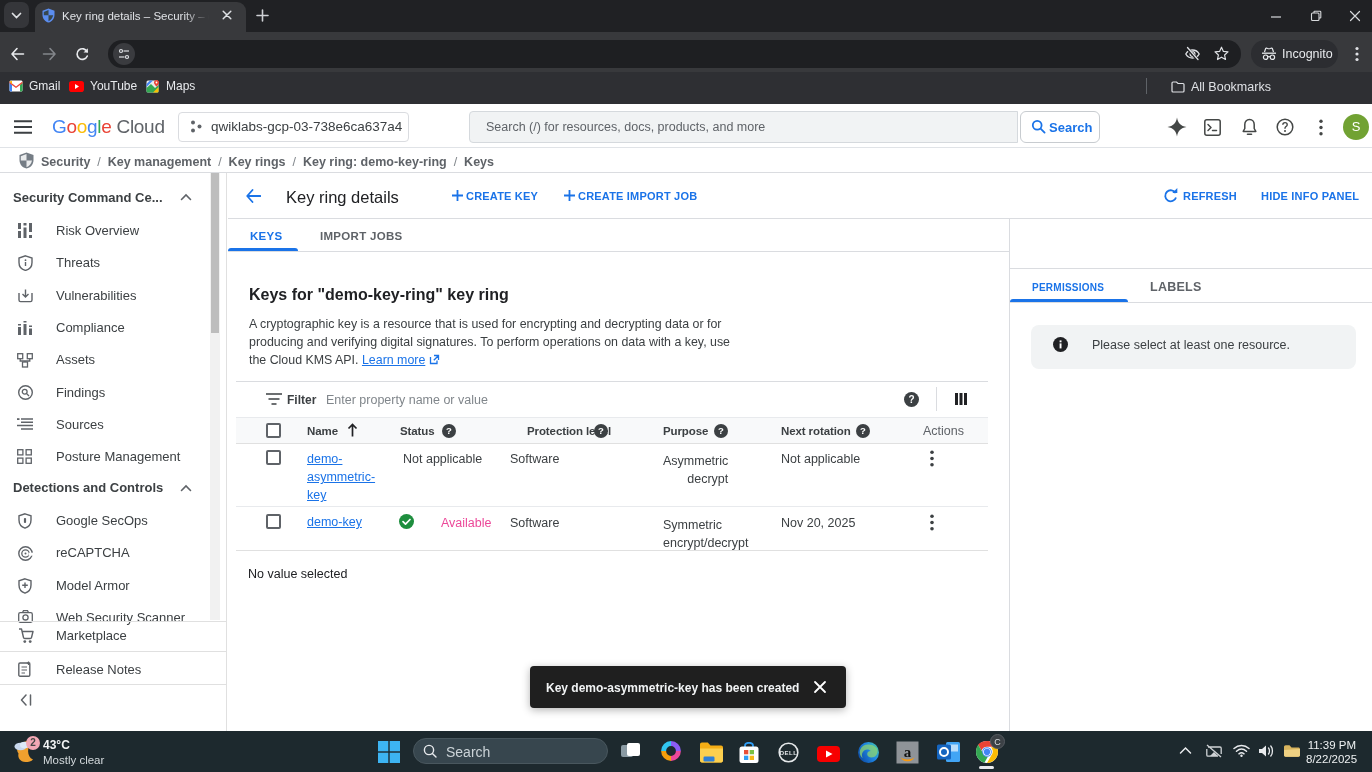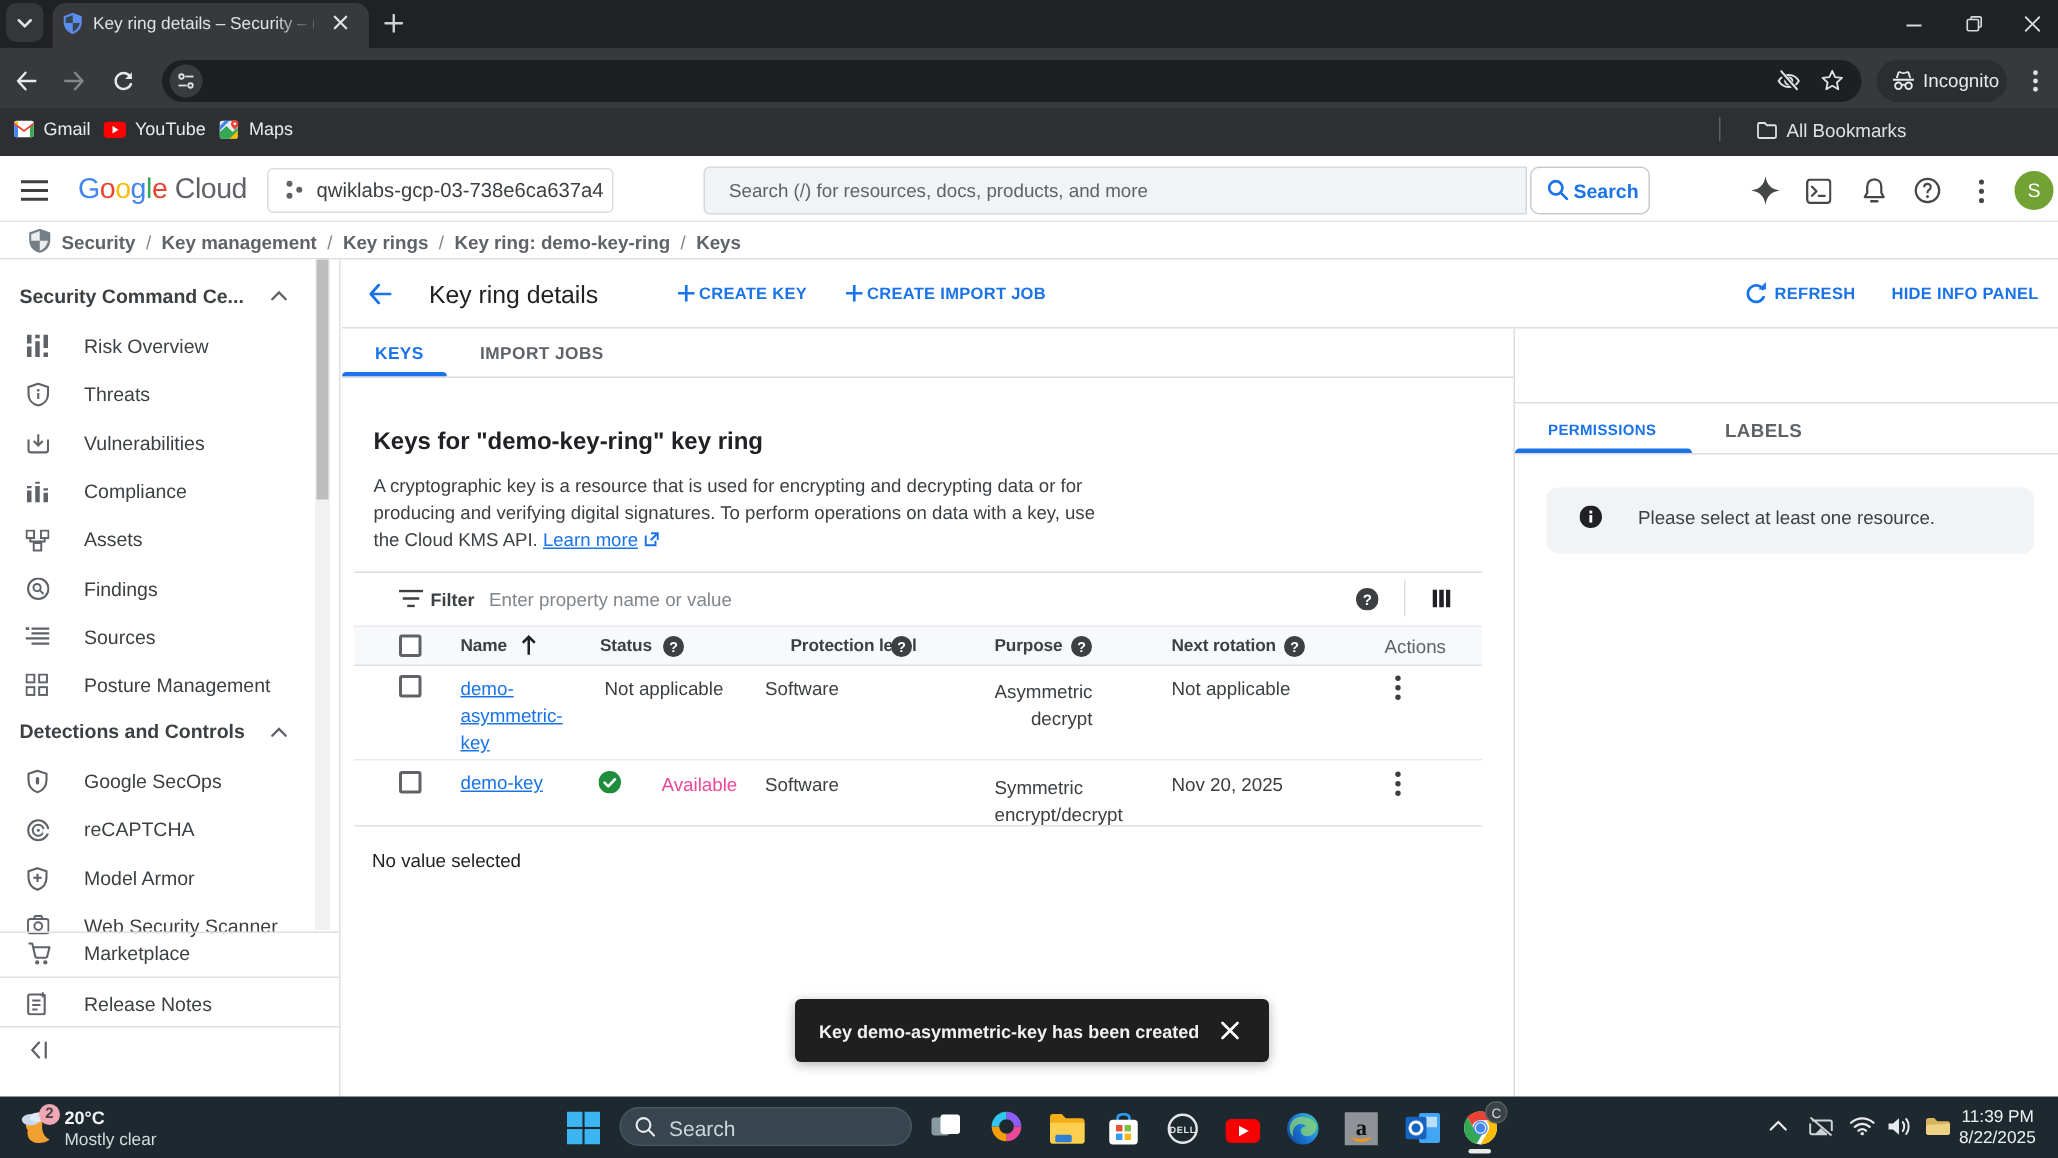--- a/index.html
+++ b/index.html
@@ -423,21 +423,21 @@
 
 <div class="abs" style="left:0;top:731px;width:1372px;height:41px;background:#1d292e;"></div>
 
 <svg class="abs" style="left:13px;top:737px" width="28" height="28" viewBox="0 0 28 28">
       <path d="M12.5 25 C7 25 4.5 20.5 5.5 16.5 C2.5 12.5 5 7.5 9.5 7 C11 3.5 16 3 18.5 5.5 C14 9 13.5 20 20 22.5 C18.5 24.5 15.5 25 12.5 25 Z" fill="#f0a02e"></path>
       <path d="M5.5 16.5 C2.5 12.5 5 7.5 9.5 7 C11 3.5 16 3 18.5 5.5 L14 9 L8 13 Z" fill="#f7b84b" opacity="0"></path>
       <ellipse cx="7.5" cy="9.5" rx="6" ry="3.8" fill="#c8d8ee"></ellipse>
       <ellipse cx="11.5" cy="8" rx="4.5" ry="3.2" fill="#dde9f7"></ellipse>
     </svg>
 <div class="abs" style="left:26px;top:736px;width:14px;height:14px;border-radius:50%;background:#f2a7b5;color:#444;font-size:10px;font-weight:bold;line-height:14px;text-align:center;">2</div>
-<div class="abs" style="left:43px;top:739px;color:#f2f4f5;font-size:12px;font-weight:bold;line-height:13px;">20°C</div>
+<div class="abs" style="left:43px;top:739px;color:#f2f4f5;font-size:12px;font-weight:bold;line-height:13px;">43°C</div>
 <div class="abs" style="left:43px;top:754px;color:#d4dadd;font-size:11.5px;line-height:13px;">Mostly clear</div>
 
 <svg class="abs" style="left:378px;top:741px" width="22" height="22" viewBox="0 0 22 22">
       <rect x="0" y="0" width="10.3" height="10.3" fill="#3db4f2"></rect>
       <rect x="11.7" y="0" width="10.3" height="10.3" fill="#3db4f2"></rect>
       <rect x="0" y="11.7" width="10.3" height="10.3" fill="#3db4f2"></rect>
       <rect x="11.7" y="11.7" width="10.3" height="10.3" fill="#3db4f2"></rect>
     </svg>
 
 <div class="abs" style="left:413px;top:738px;width:195px;height:26px;border-radius:13px;background:#37464e;border:1px solid #49575e;"></div>

